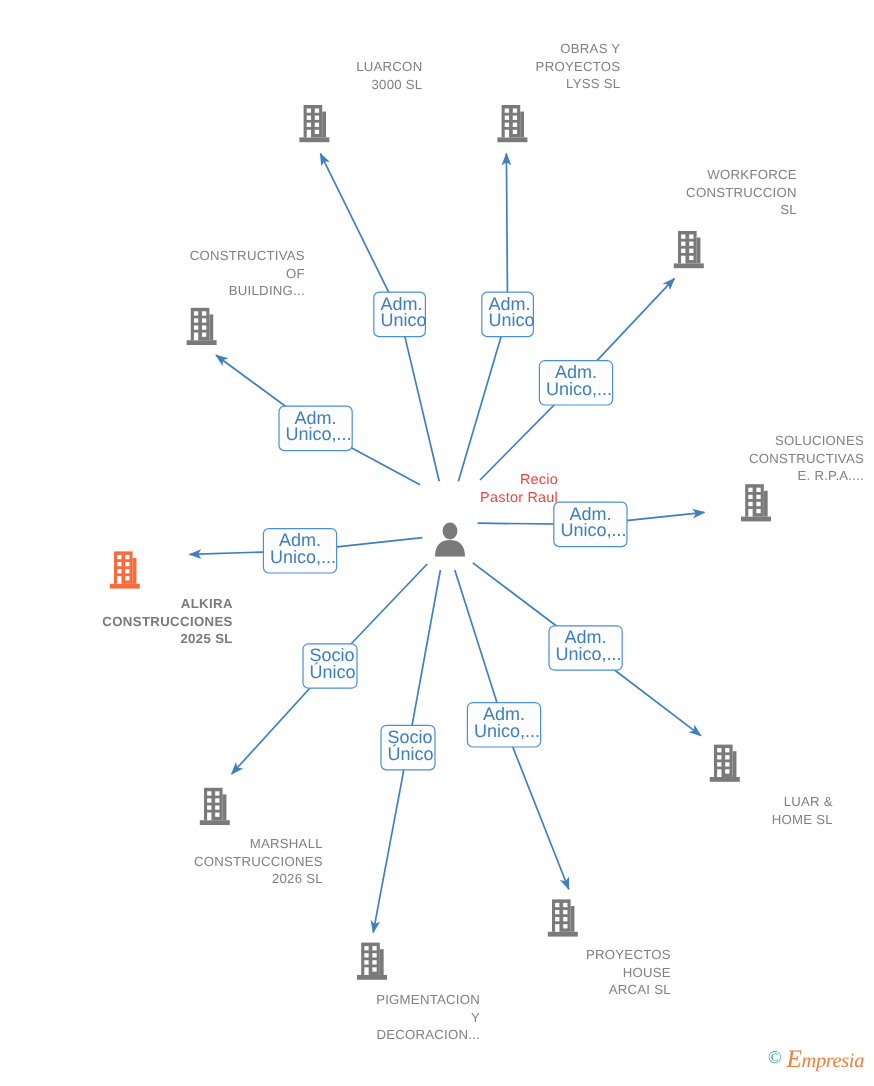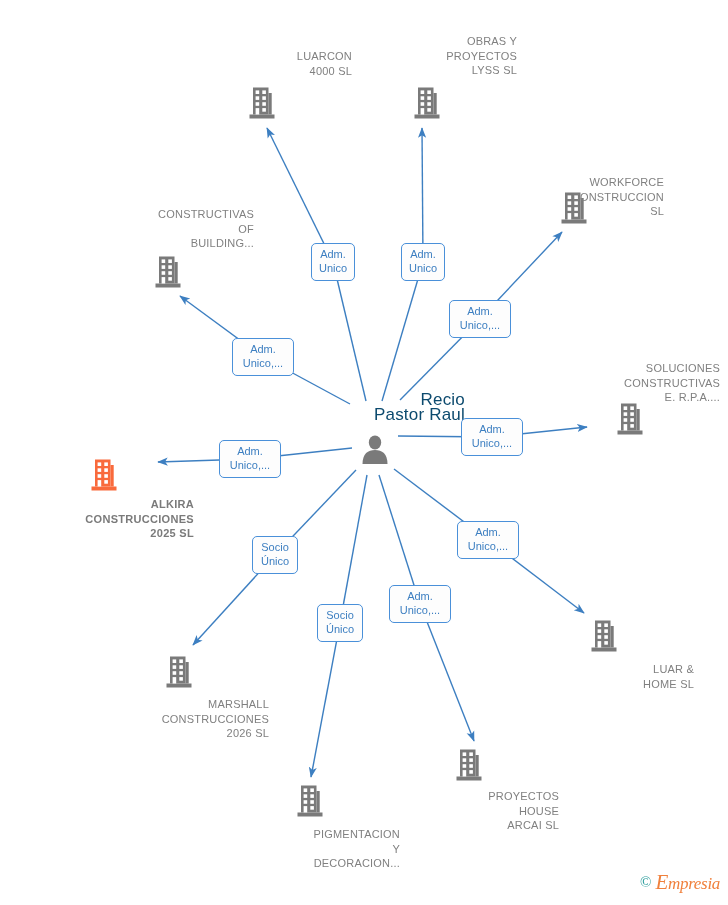--- a/index.html
+++ b/index.html
@@ -38,36 +38,36 @@
     letter-spacing: 0.2px;
     white-space: pre-line;
     pointer-events: none;
   }
   .node-label.highlight {
     color: #7a7a7a;
     font-weight: bold;
     letter-spacing: 0.3px;
   }
   .node-label.person {
-    color: #0c4a6e;
-    font-size: 17px;
+    color: #ef4444;
+    font-size: 12px;
     line-height: 15px;
   }
   
   .node-icon {
     position: absolute;
   }
   
   .edge-label {
     position: absolute;
     border: 1.4px solid #4a90d9;
     border-radius: 5px;
     background: #fdfdfd;
     color: #3d7fc1;
-    font-size: 11px;
+    font-size: 15px;
     line-height: 14px;
     font-family: "Liberation Sans", sans-serif;
     text-align: center;
     padding: 3px 5px 4px 5px;
     white-space: pre-line;
     box-sizing: border-box;
   }
   
   #watermark {
     position: absolute;
@@ -138,21 +138,21 @@
           <rect x="7.6" y="4.4" width="3.6" height="3.6" fill="#ffffff"></rect>
           <rect x="14.3" y="4.4" width="3.6" height="3.6" fill="#ffffff"></rect>
           <rect x="7.6" y="10.3" width="3.6" height="3.6" fill="#ffffff"></rect>
           <rect x="14.3" y="10.3" width="3.6" height="3.6" fill="#ffffff"></rect>
           <rect x="7.6" y="16.2" width="3.6" height="3.6" fill="#ffffff"></rect>
           <rect x="14.3" y="16.2" width="3.6" height="3.6" fill="#ffffff"></rect>
           <rect x="7.6" y="22.1" width="3.6" height="6.4" fill="#ffffff"></rect>
           <rect x="14.3" y="22.1" width="3.6" height="3.6" fill="#ffffff"></rect>
         </svg></div>
       <div class="node-label" style="left: 172px; top: 49px; width: 180px;">LUARCON
-4000  SL</div>
+3000  SL</div>
       <div class="node-icon" style="left: 413px; top: 86px;"><svg width="28" height="34" viewBox="0 0 28 34">
           <rect x="5" y="1.5" width="15.5" height="27" fill="#7a7a7a"></rect>
           <rect x="20.5" y="7" width="3.2" height="21.5" fill="#7a7a7a"></rect>
           <rect x="1.5" y="28.5" width="25" height="4" fill="#7a7a7a"></rect>
           <rect x="7.6" y="4.4" width="3.6" height="3.6" fill="#ffffff"></rect>
           <rect x="14.3" y="4.4" width="3.6" height="3.6" fill="#ffffff"></rect>
           <rect x="7.6" y="10.3" width="3.6" height="3.6" fill="#ffffff"></rect>
           <rect x="14.3" y="10.3" width="3.6" height="3.6" fill="#ffffff"></rect>
           <rect x="7.6" y="16.2" width="3.6" height="3.6" fill="#ffffff"></rect>
           <rect x="14.3" y="16.2" width="3.6" height="3.6" fill="#ffffff"></rect>
@@ -168,21 +168,21 @@
           <rect x="1.5" y="28.5" width="25" height="4" fill="#7a7a7a"></rect>
           <rect x="7.6" y="4.4" width="3.6" height="3.6" fill="#ffffff"></rect>
           <rect x="14.3" y="4.4" width="3.6" height="3.6" fill="#ffffff"></rect>
           <rect x="7.6" y="10.3" width="3.6" height="3.6" fill="#ffffff"></rect>
           <rect x="14.3" y="10.3" width="3.6" height="3.6" fill="#ffffff"></rect>
           <rect x="7.6" y="16.2" width="3.6" height="3.6" fill="#ffffff"></rect>
           <rect x="14.3" y="16.2" width="3.6" height="3.6" fill="#ffffff"></rect>
           <rect x="7.6" y="22.1" width="3.6" height="6.4" fill="#ffffff"></rect>
           <rect x="14.3" y="22.1" width="3.6" height="3.6" fill="#ffffff"></rect>
         </svg></div>
-      <div class="node-label" style="left: 484px; top: 139px; width: 180px; margin-top: 36px;">WORKFORCE
+      <div class="node-label" style="left: 484px; top: 139px; width: 180px;">WORKFORCE
 CONSTRUCCION
 SL</div>
       <div class="node-icon" style="left: 154px; top: 255px;"><svg width="28" height="34" viewBox="0 0 28 34">
           <rect x="5" y="1.5" width="15.5" height="27" fill="#7a7a7a"></rect>
           <rect x="20.5" y="7" width="3.2" height="21.5" fill="#7a7a7a"></rect>
           <rect x="1.5" y="28.5" width="25" height="4" fill="#7a7a7a"></rect>
           <rect x="7.6" y="4.4" width="3.6" height="3.6" fill="#ffffff"></rect>
           <rect x="14.3" y="4.4" width="3.6" height="3.6" fill="#ffffff"></rect>
           <rect x="7.6" y="10.3" width="3.6" height="3.6" fill="#ffffff"></rect>
           <rect x="14.3" y="10.3" width="3.6" height="3.6" fill="#ffffff"></rect>

